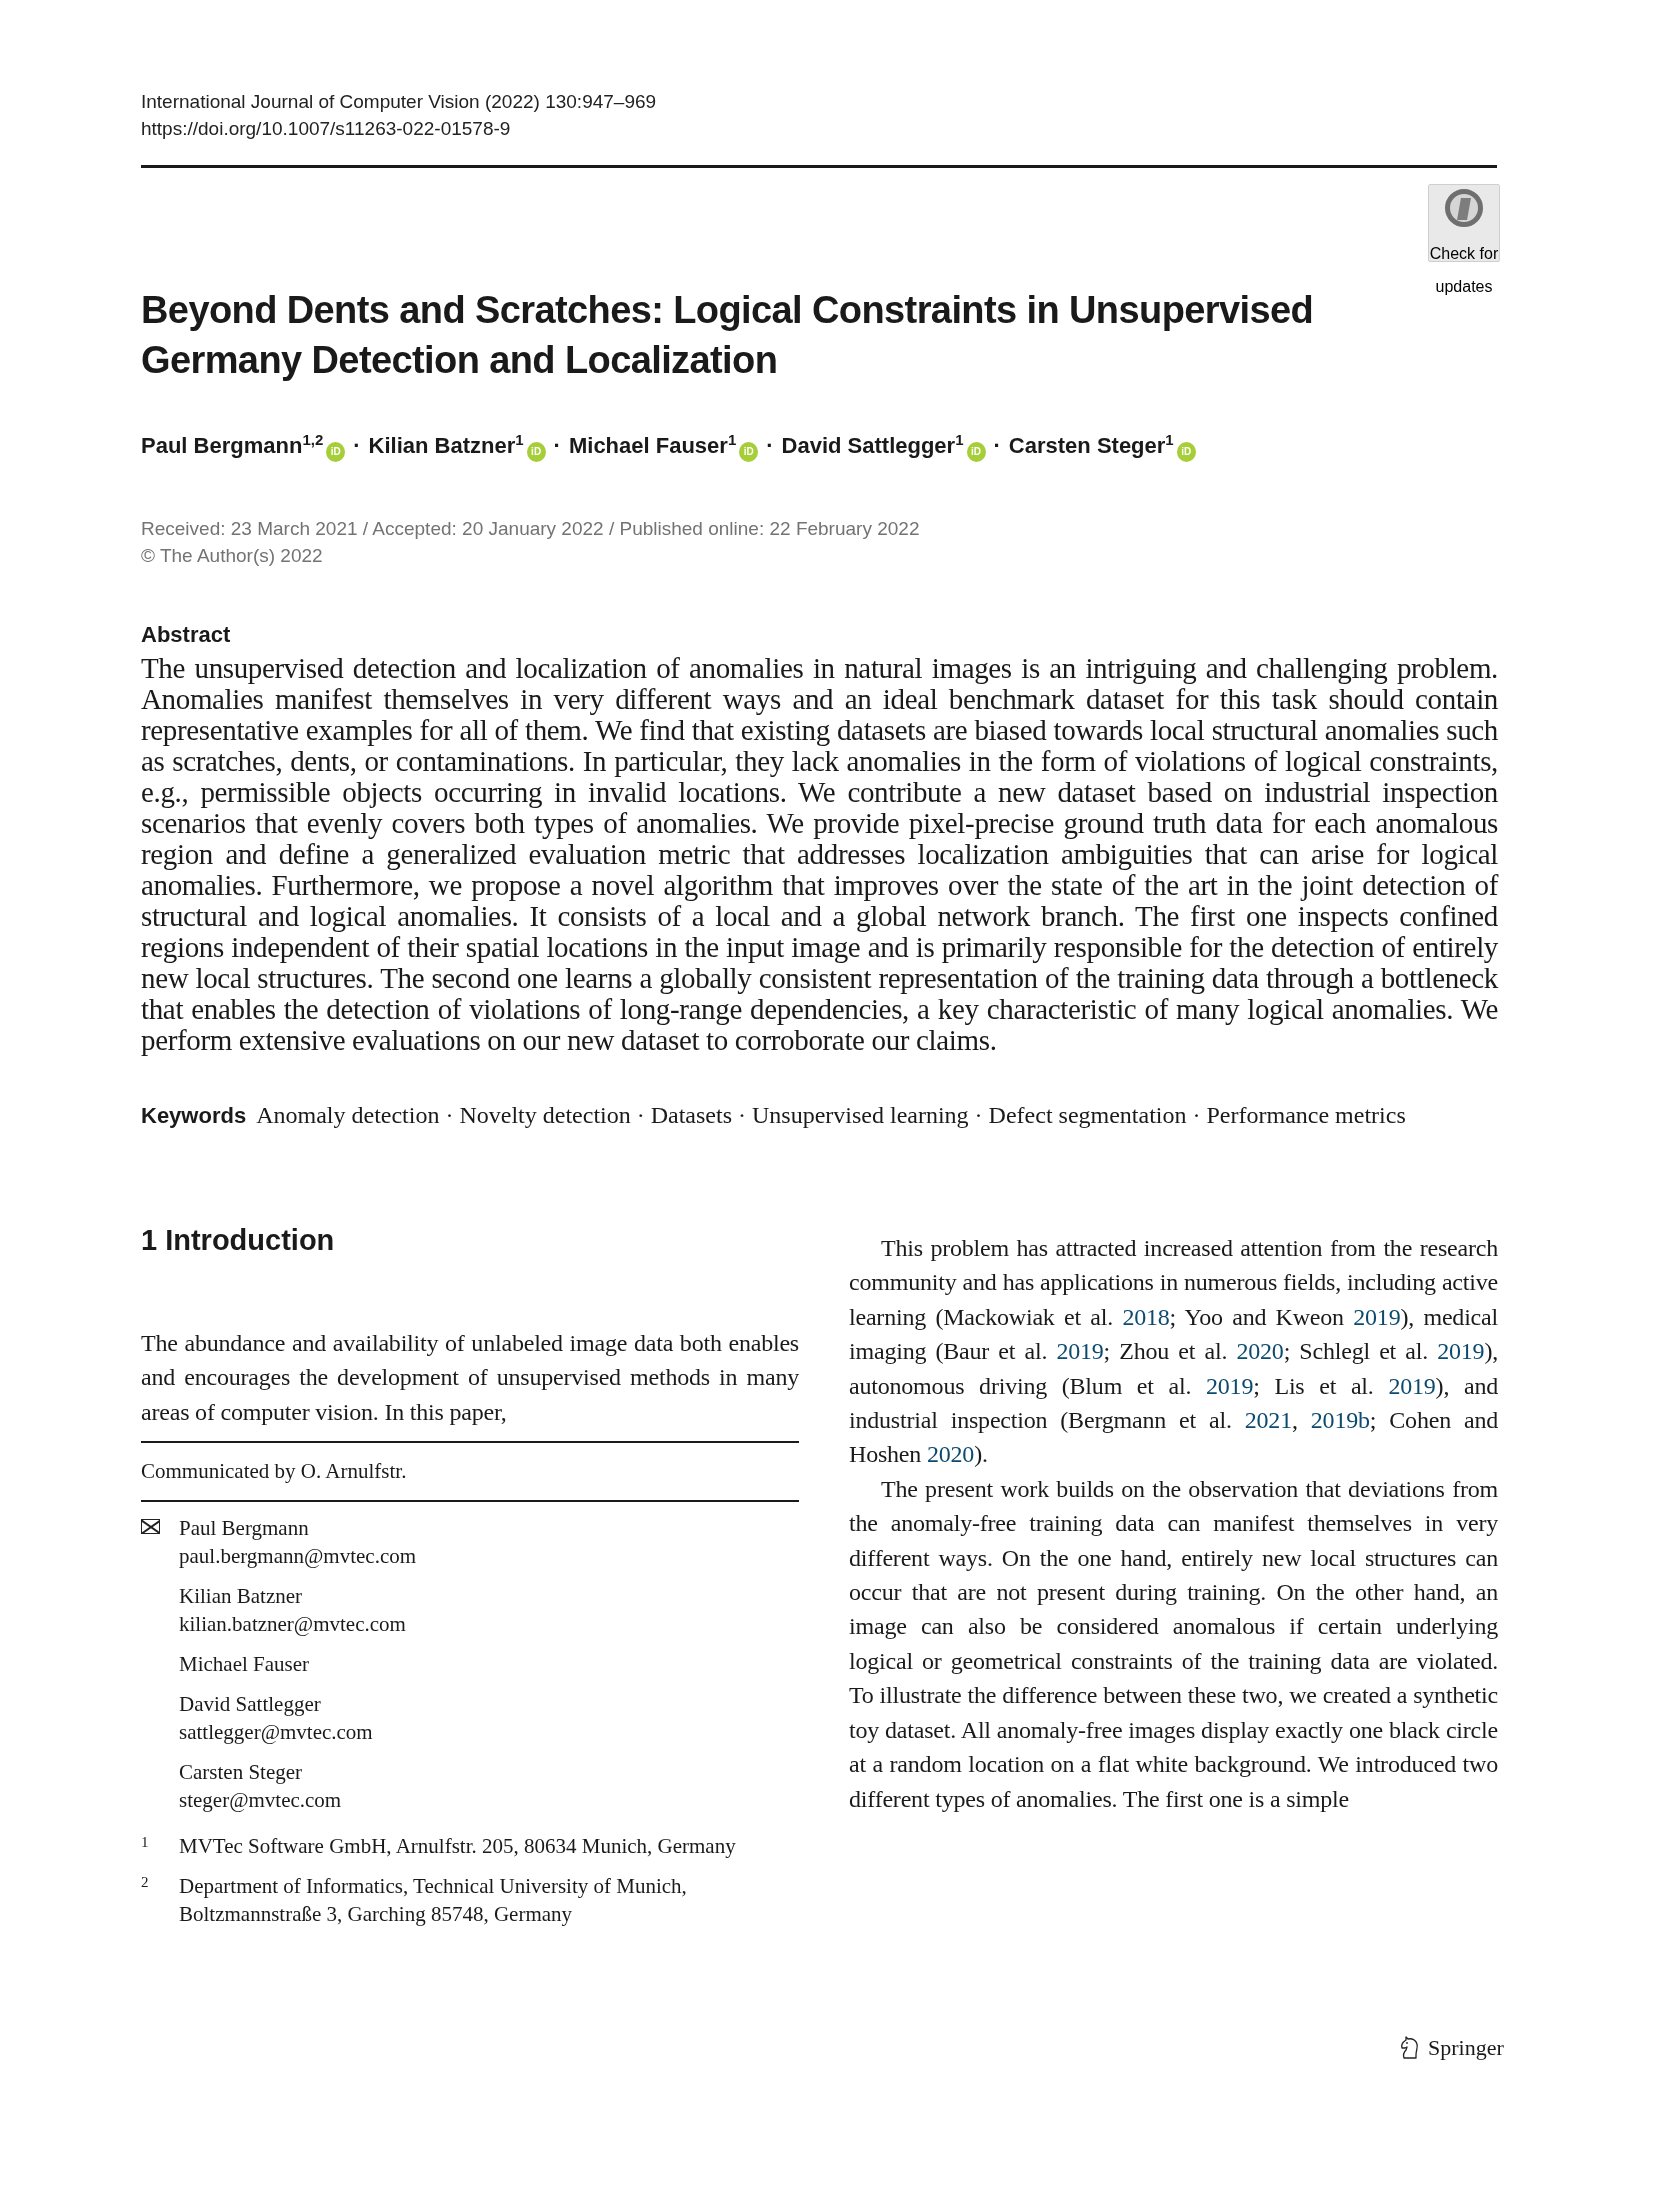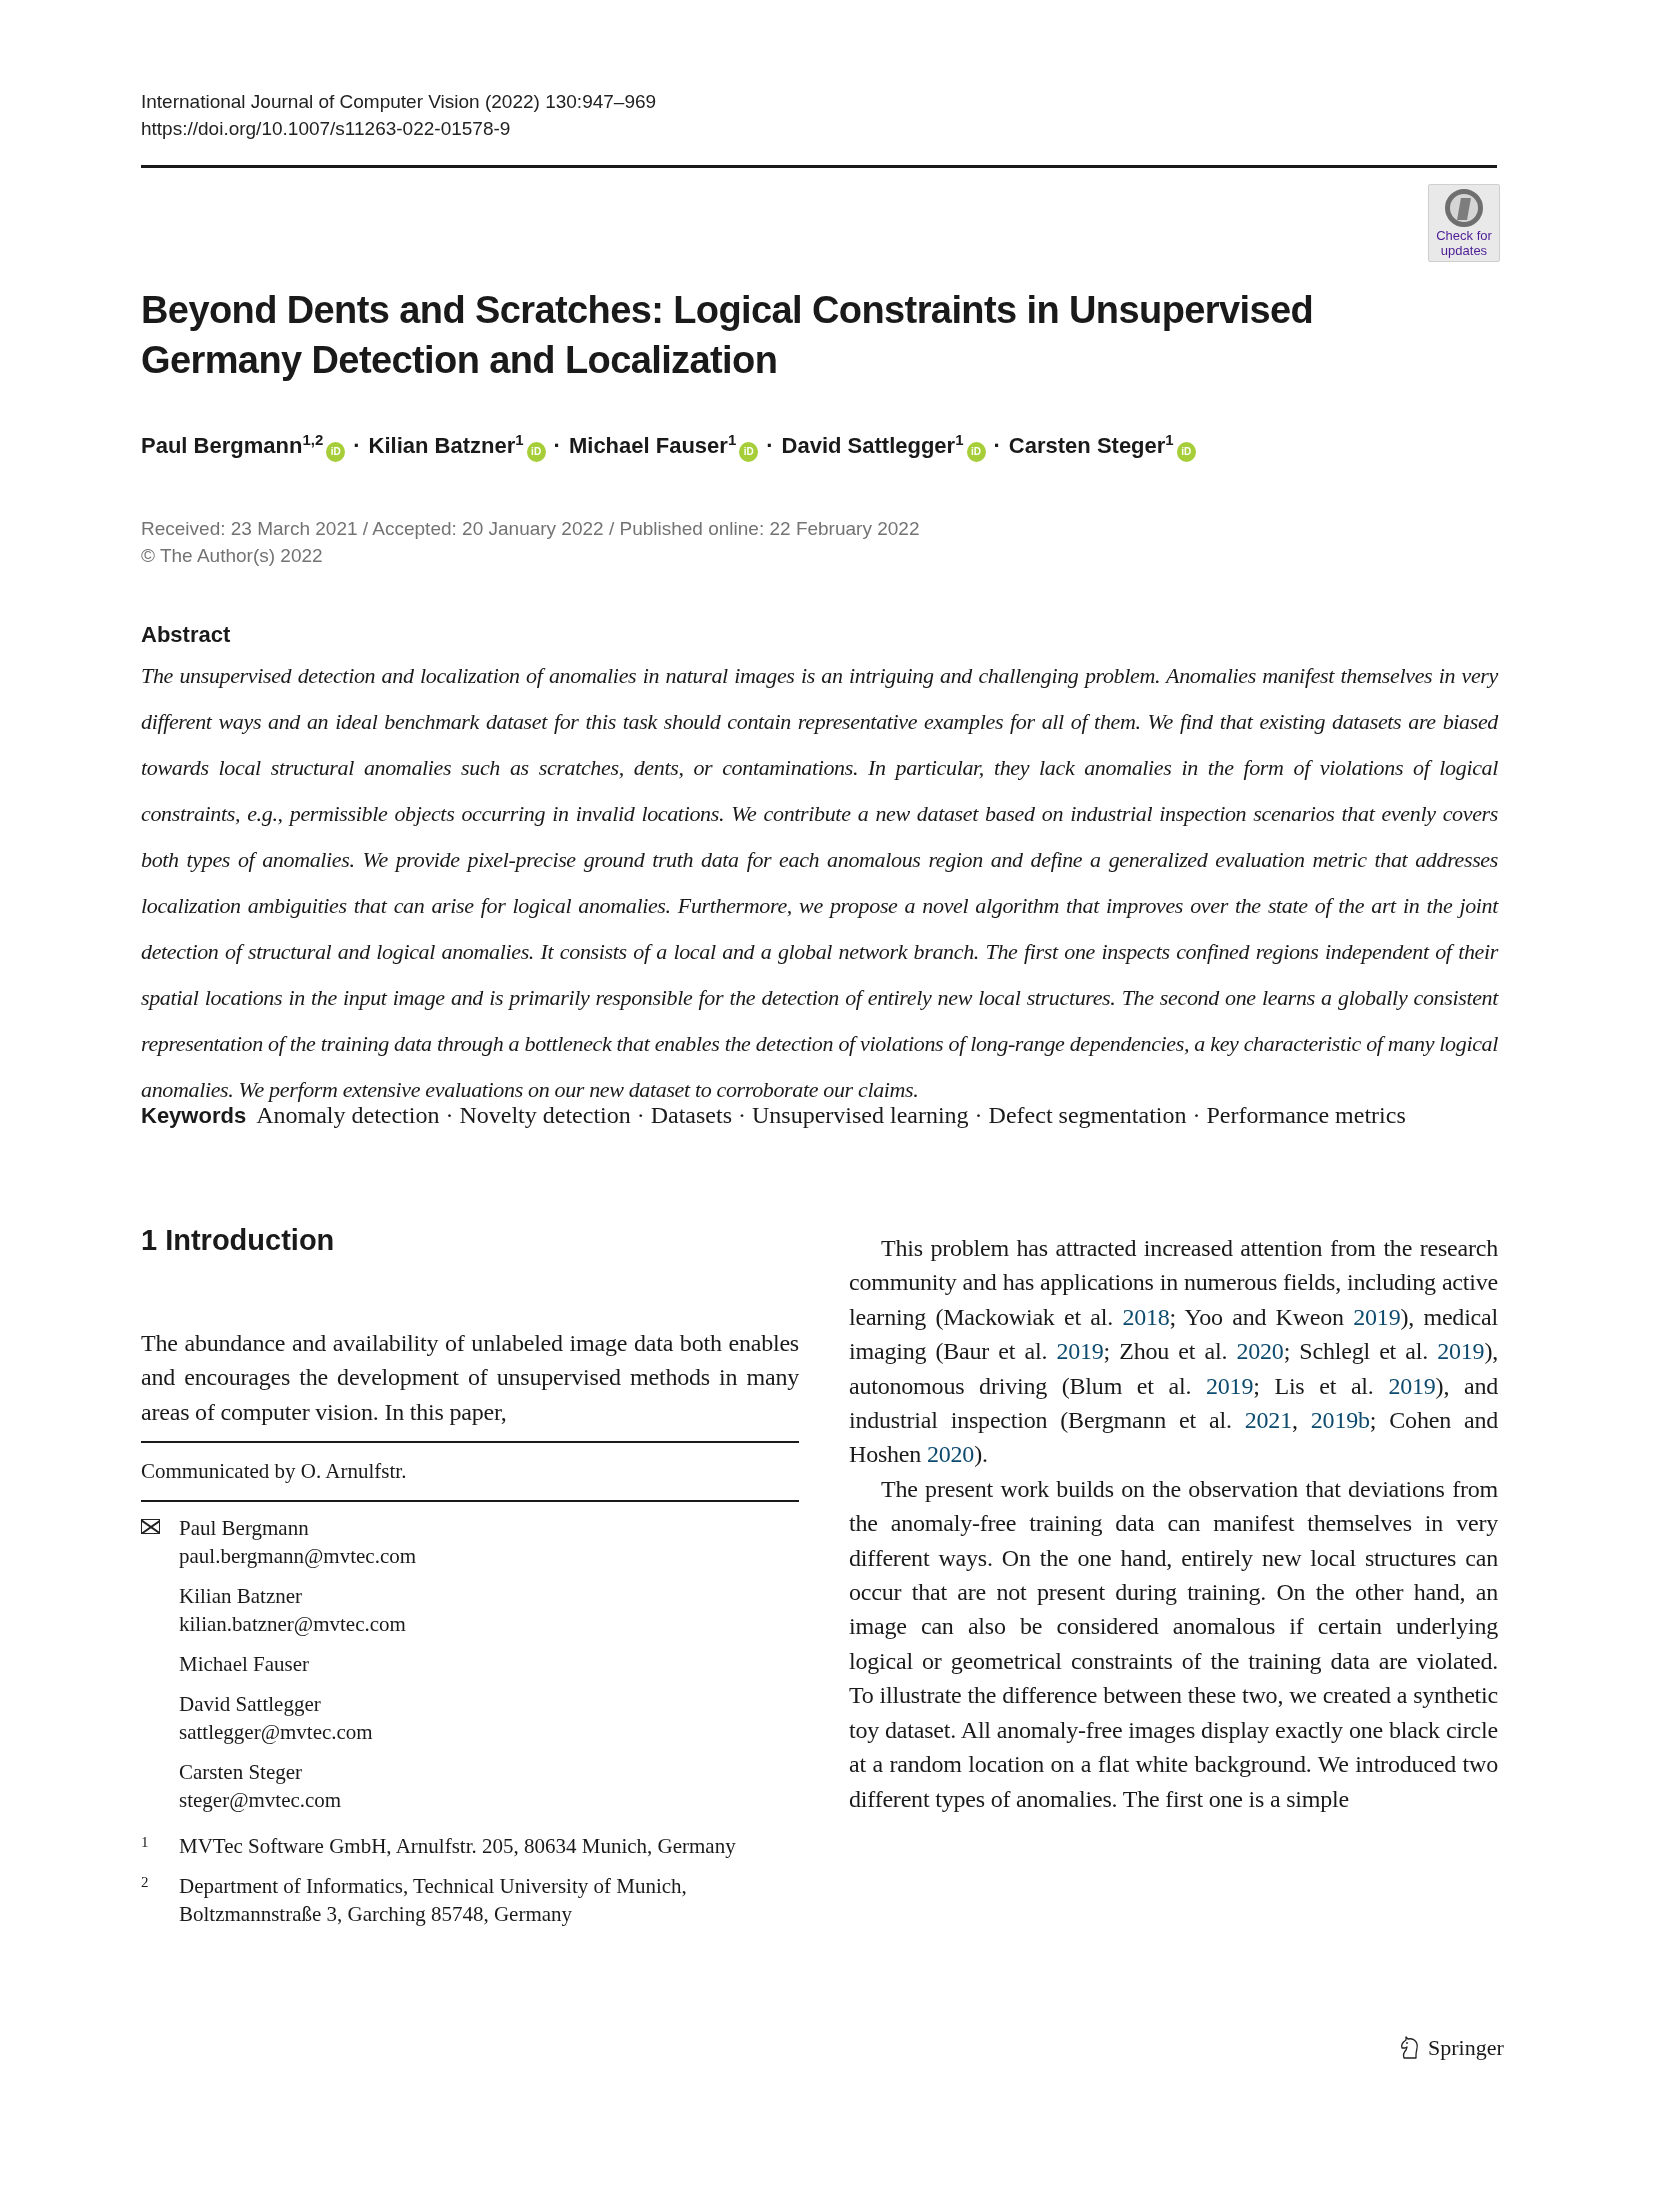--- a/index.html
+++ b/index.html
@@ -6,34 +6,34 @@
   body { width: 1654px; height: 2197px; position: relative; overflow: hidden; color: #1a1a1a; }
   .sans { font-family: "Liberation Sans", "DejaVu Sans", sans-serif; }
   .serif { font-family: "Liberation Serif", "DejaVu Serif", serif; }
 
   .journal-header { position: absolute; left: 141px; top: 88px; font-size: 19px; line-height: 27px; color: #222; }
   .header-rule { position: absolute; left: 141px; top: 165px; width: 1356px; height: 3px; background: #1a1a1a; }
 
   .crossmark { position: absolute; left: 1428px; top: 184px; width: 70px; height: 76px; background: #e9e9e9; border: 1px solid #cfcfcf; border-radius: 2px; text-align: center; }
   .crossmark-circle { width: 38px; height: 38px; margin: 4px auto 0; border-radius: 50%; border: 5px solid #6f6f6f; box-sizing: border-box; position: relative; background: #d5d5d5; }
   .crossmark-circle::after { content: ""; position: absolute; left: 9px; top: 4px; width: 10px; height: 22px; background: #7d7d7d; transform: skewX(-10deg); }
-  .crossmark-label { font-size: 13px; line-height: 13px; color: #4c1d95; margin-top: 2px; }
+  .crossmark-label { font-size: 16px; line-height: 13px; color: #000000; margin-top: 20px; }
 
   .paper-title { position: absolute; left: 141px; top: 285px; width: 1300px; font-size: 38px; line-height: 50px; font-weight: bold; letter-spacing: -0.6px; color: #1a1a1a; }
 
   .authors { position: absolute; left: 141px; top: 431px; font-size: 22px; line-height: 30px; font-weight: bold; white-space: nowrap; }
   .authors .author { display: inline-block; }
   .authors sup { font-size: 15px; line-height: 0; }
   .orcid { display: inline-block; width: 19px; height: 20px; border-radius: 50%; background: #a6ce39; color: #fff; font-size: 10px; line-height: 20px; text-align: center; font-weight: bold; vertical-align: -2px; margin-left: 3px; }
   .author-sep { margin: 0 8px; }
 
   .dates { position: absolute; left: 141px; top: 515px; font-size: 19px; line-height: 27px; color: #737373; }
 
   .abstract-heading { position: absolute; left: 141px; top: 622px; font-size: 22px; font-weight: bold; }
-  .abstract-body { position: absolute; left: 141px; top: 653px; width: 1357px; font-size: 22px; line-height: 46px; text-align: justify; letter-spacing: -0.35px; font-style: italic; }
+  .abstract-body { position: absolute; left: 141px; top: 653px; width: 1357px; font-size: 29px; line-height: 31px; text-align: justify; letter-spacing: -0.35px; }
 
   .keywords { position: absolute; left: 141px; top: 1098px; width: 1357px; font-size: 24px; line-height: 34px; text-align: justify; }
   .keywords .kw-label { font-weight: bold; font-size: 22px; margin-right: 10px; }
 
   .col-left { position: absolute; left: 141px; top: 1220px; width: 658px; }
   .col-right { position: absolute; left: 849px; top: 1231px; width: 649px; }
 
   .section-heading { font-size: 29px; font-weight: bold; line-height: 40px; margin: 0; }
   .body-text { font-size: 24px; line-height: 34.4px; text-align: justify; margin: 0; letter-spacing: -0.2px; }
   .indent { text-indent: 32px; }

